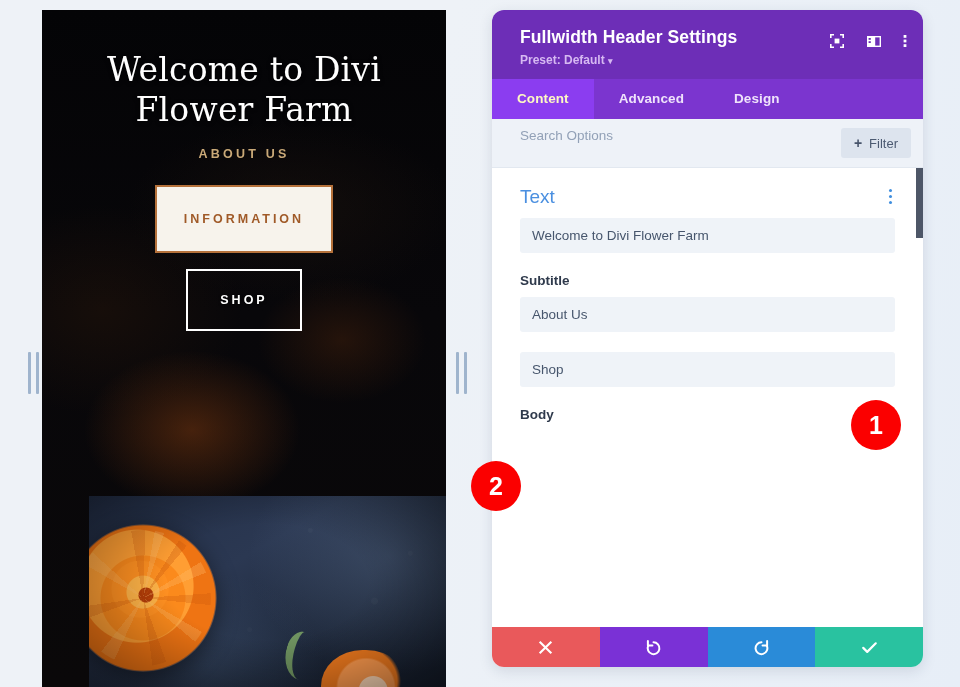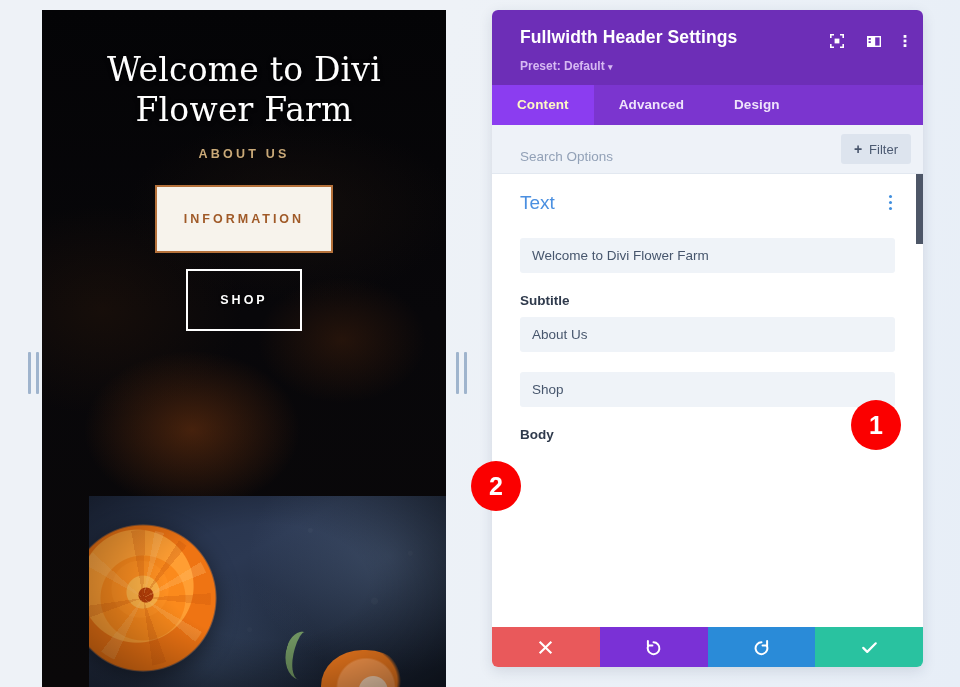--- a/index.html
+++ b/index.html
@@ -128,63 +128,63 @@
     position: absolute; width: 26px; height: 54px;
     display: flex; align-items: center; justify-content: center; gap: 5px;
   }
   .drag-handle span { display:block; width: 3px; height: 42px; background: #9fb4cd; border-radius: 1px; }
   #handle-left  { left: 20px;  top: 346px; }
   #handle-right { left: 448px; top: 346px; }
 
   
   #panel {
     position: absolute; left: 492px; top: 10px; width: 431px; height: 657px;
-    background: #ffffff; border-radius: 6px; overflow: hidden;
+    background: #ffffff; border-radius: 12px; overflow: hidden;
     box-shadow: 0 4px 14px rgba(30,50,80,.13);
     display: flex; flex-direction: column;
   }
   .panel-header {
     background: #6c2eb9; background: #6d2eb7; padding: 17px 20px 12px 28px;
     position: relative; flex: 0 0 auto;
   }
   .panel-header-title { color: #ffffff; font-size: 17.5px; font-weight: 700; letter-spacing: .1px; }
-  .panel-header-preset { color: #d6b9f2; font-size: 12px; font-weight: 700; margin-top: 11px; }
+  .panel-header-preset { color: #d6b9f2; font-size: 12px; font-weight: 700; margin-top: 5px; }
   .preset-caret { font-size: 9px; }
   .header-icons { position: absolute; right: 16px; top: 23px; display: flex; align-items: center; gap: 21px; }
   .header-icons svg { display: block; }
 
   .tabs { display: flex; background: #7b35cf; flex: 0 0 auto; }
   .tab {
     padding: 12px 25px 13px; color: #efe3fb; font-size: 13.5px; font-weight: 700;
     letter-spacing: .1px;
   }
   .tab.active { background: #8b3df0; color: #fef9c3; }
 
   .search-bar {
-    display: flex; align-items: flex-end; justify-content: space-between;
+    display: flex; align-items: flex-start; justify-content: space-between;
     background: #eef2f8; padding: 9px 12px 9px 28px; flex: 0 0 auto;
     border-bottom: 1px solid #e2e8f0;
     gap: 15px;
   }
   .search-input {
     border: 0; background: transparent; outline: none; flex: 1;
     font-family: "Liberation Sans", sans-serif; font-size: 13.5px; color: #8494ac;
   }
   .search-input::placeholder { color: #92a1b7; }
   .filter-btn {
     background: #dde4ee; border: 0; border-radius: 3px; padding: 7px 13px;
     color: #4c5a72; font-size: 13px; font-family: "Liberation Sans", sans-serif;
     display: inline-flex; align-items: center; gap: 7px; cursor: pointer;
   }
   .filter-plus { font-weight: 700; font-size: 14px; color: #46536a; }
 
   .panel-body { flex: 1 1 auto; overflow: hidden; position: relative; background:#fff; }
   .panel-scroll { padding: 18px 28px 10px; }
 
-  .section-title-row { display: flex; align-items: flex-start; justify-content: space-between; margin-bottom: 24px; }
+  .section-title-row { display: flex; align-items: flex-start; justify-content: space-between; margin-bottom: 10px; }
   .section-title { color: #4a8fe0; font-size: 19px; font-weight: 400; }
   .kebab { display: flex; flex-direction: column; gap: 3px; padding: 3px; }
   .kebab i { width: 3px; height: 3px; border-radius: 50%; background: #3f8ede; display:block; }
 
   .field { margin-bottom: 20px; }
   .field-label { font-size: 13.5px; font-weight: 700; color: #2f3a4c; margin-bottom: 9px; }
   .field-input {
     width: 100%; background: #eff3f8; border: 0; border-radius: 3px;
     padding: 10px 12px; font-size: 13.5px; color: #47566d;
     font-family: "Liberation Sans", sans-serif; outline: none;

